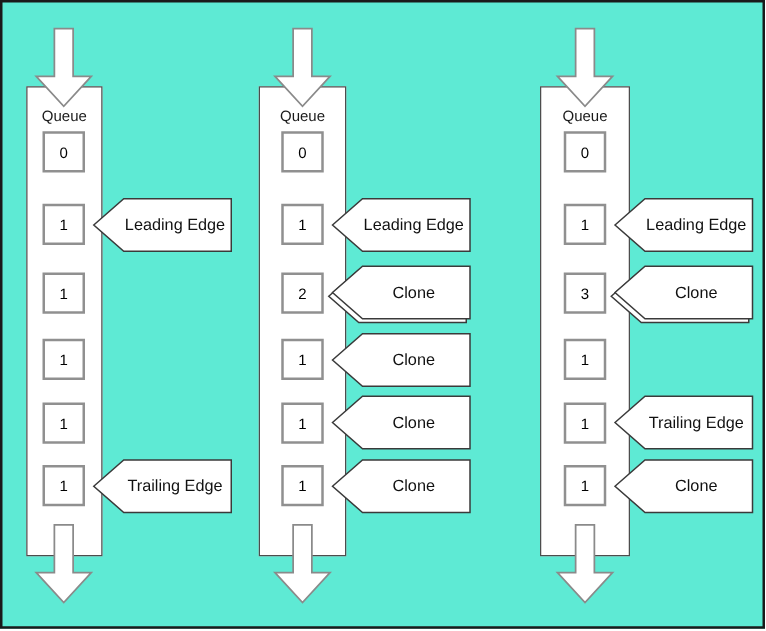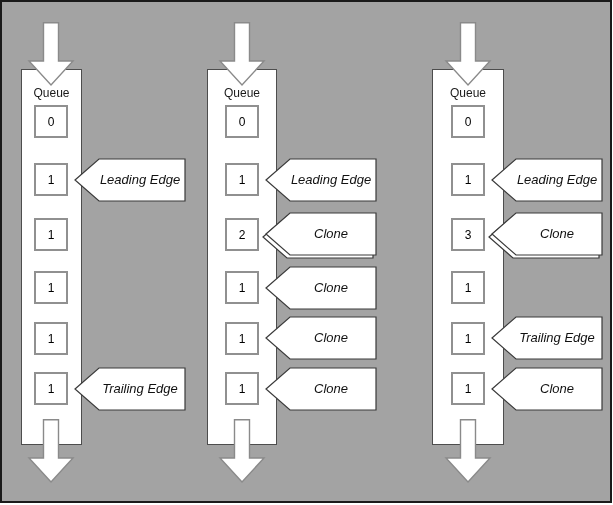--- a/index.html
+++ b/index.html
@@ -1,27 +1,27 @@
 <!DOCTYPE html>
 <html><head>
 <meta charset="utf-8">
 <style>
   * { margin:0; padding:0; box-sizing:border-box; }
   html,body { width:613px; height:505px; background:#fff;
     font-family:"Liberation Sans", sans-serif; color:#000; overflow:hidden; }
   .frame { position:absolute; left:0; top:0; width:612px; height:503px;
-    border:2px solid #1a1a1a; background:#a3a3a3; }
+    border:2px solid #1a1a1a; background:#5eead4; }
   .qrect { position:absolute; border:1px solid #4d4d4d; background:#fff; }
   .arrow { position:absolute; overflow:visible; }
   .arrow polygon { fill:#ffffff; stroke:#8a8a8a; stroke-width:1.4; }
   .qlabel { position:absolute; font-size:12px; text-align:center; color:#1a1a1a; }
   .cell { position:absolute; width:34px; height:33px; background:#fff;
     border:2px solid #909090; display:flex; align-items:center; justify-content:center;
     font-size:12px; }
-  .callout { position:absolute; width:116px; height:50px;font-style:italic; }
+  .callout { position:absolute; width:116px; height:50px; }
   .callout svg { position:absolute; left:0; top:0; overflow:visible; }
   .co-shape { fill:#ffffff; stroke:#3a3a3a; stroke-width:1.2; }
   .co-label { position:absolute; left:24px; top:0; width:90px; height:44px;
     line-height:44px; text-align:center; font-size:13px; color:#111; white-space:nowrap; }
 </style>
 </head>
 <body>
 
 <div class="frame">
 

